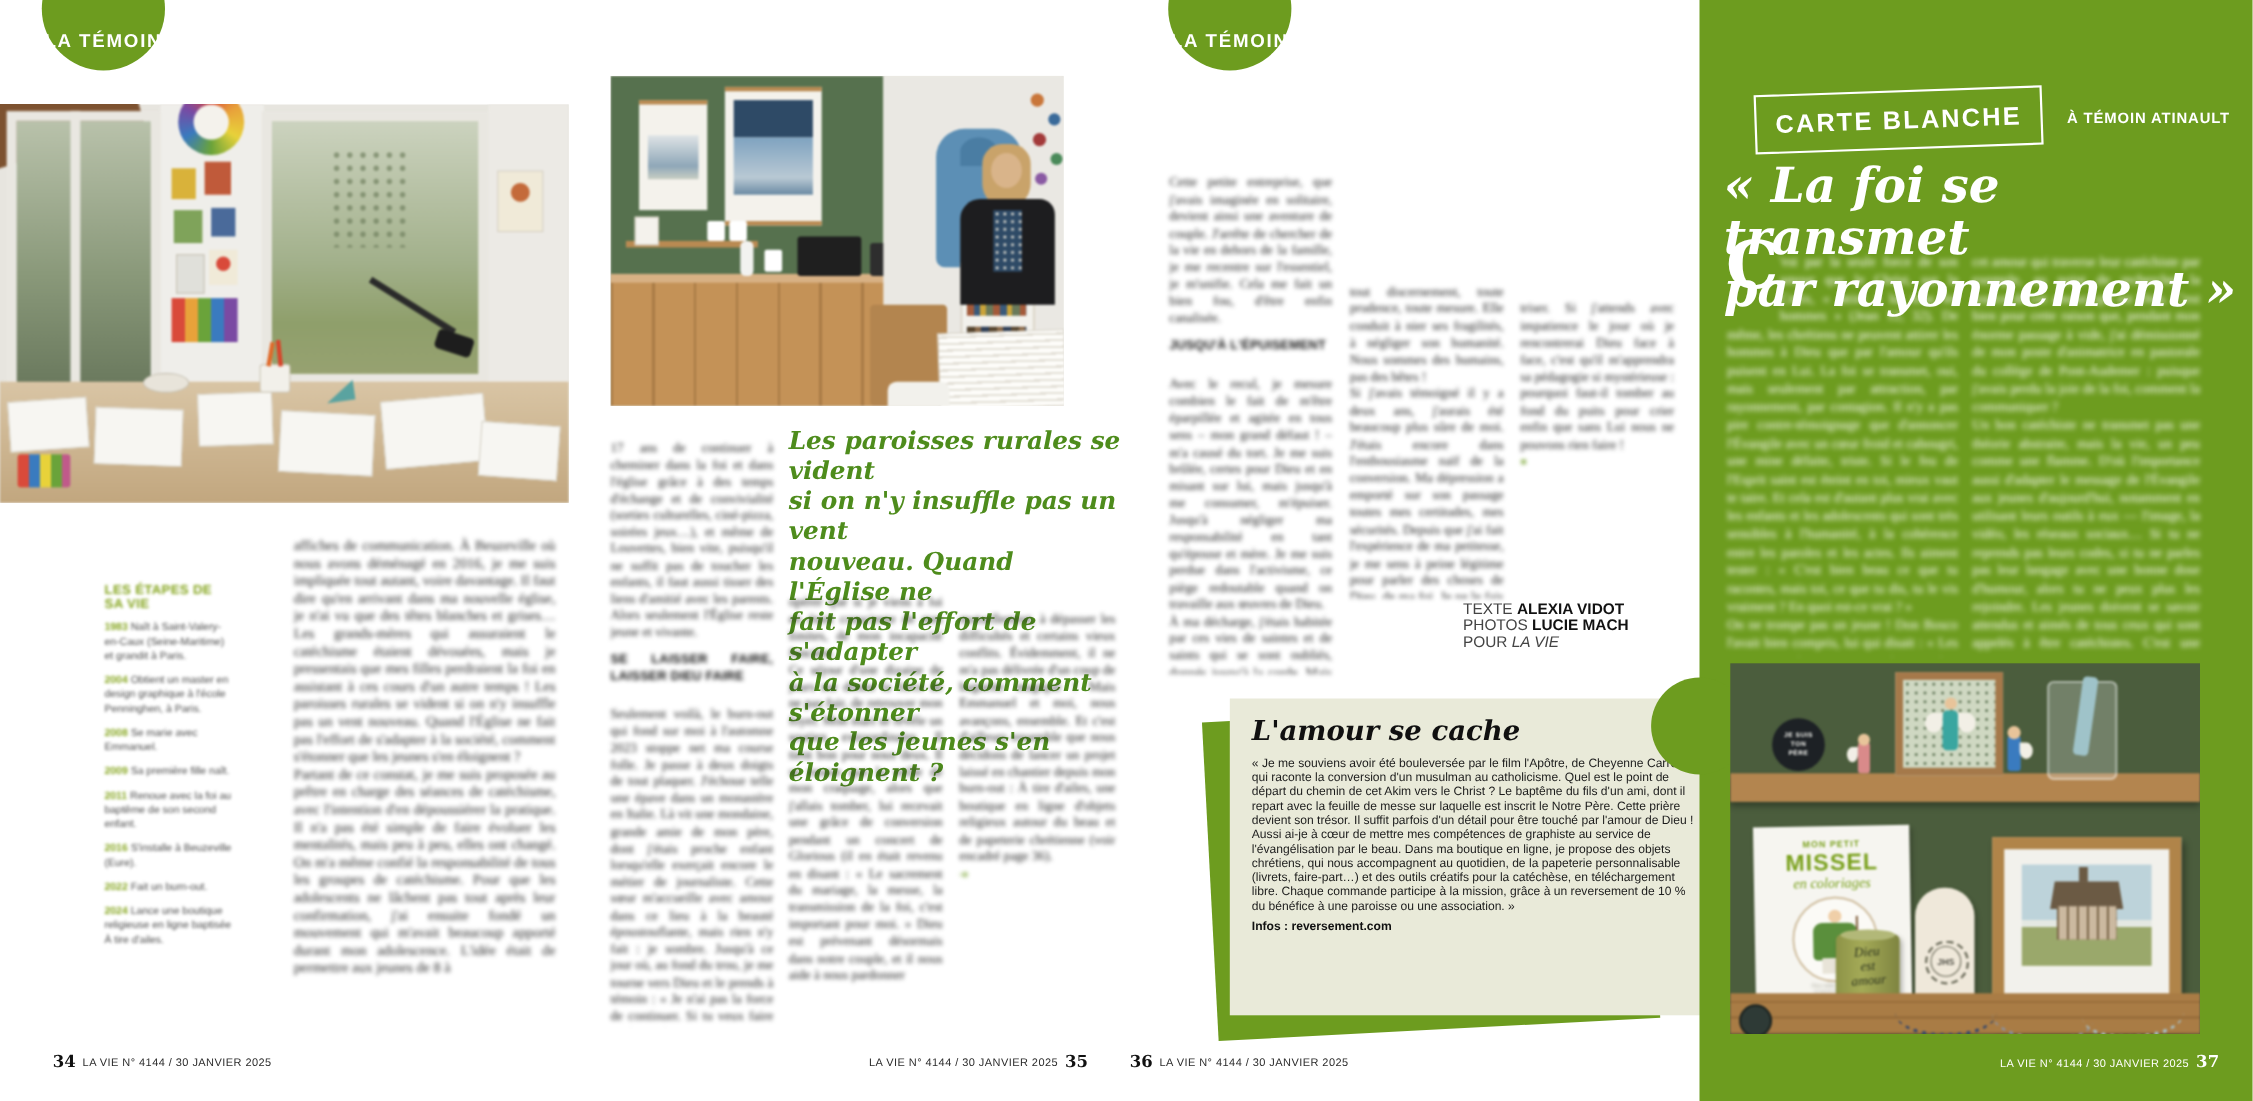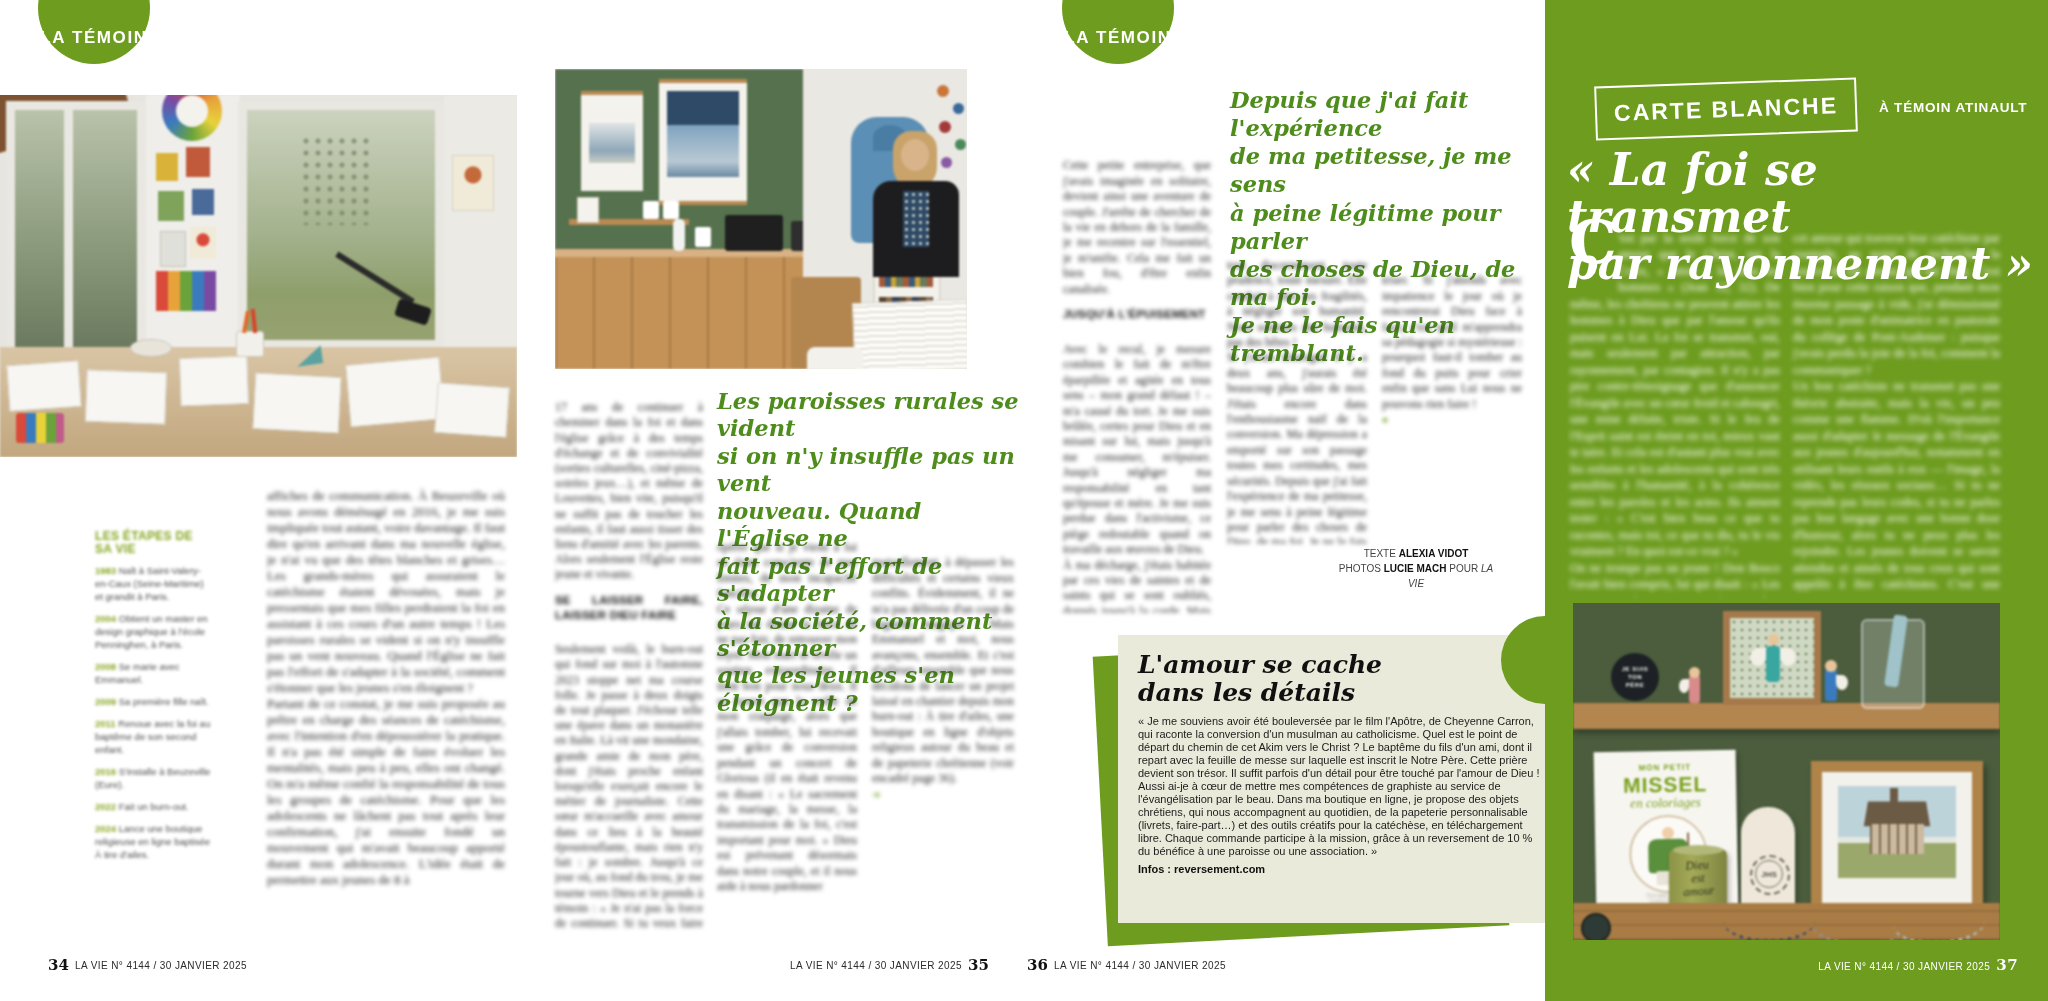--- a/index.html
+++ b/index.html
@@ -50,21 +50,21 @@
   
   #box-shadow{left:1100px;top:646px;width:402px;height:290px;background:#6d9c1f;transform:rotate(-3deg);}
   #infobox{left:1118px;top:635px;width:444px;height:288px;background:#e9ead9;box-sizing:border-box;
     padding:16px 20px;}
   #infobox .bx-title{font-family:"DejaVu Serif",serif;font-style:italic;font-weight:bold;
     font-size:25px;line-height:1.1;color:#101010;}
   #infobox .bx-body{margin-top:9px;font-size:11px;line-height:13px;color:#1c1c1c;}
   #infobox .bx-infos{margin-top:5px;font-size:11px;font-weight:bold;color:#111;}
 
   
-  #credits{left:1330px;top:546px;width:172px;text-align:center;font-size:10px;line-height:15px;color:#444;}
+  #credits{left:1330px;top:546px;width:172px;text-align:left;font-size:14px;line-height:15px;color:#444;}
   #credits b{color:#111;}
   #credits .ital{font-style:italic;}
 
   
   #page37{left:1545px;top:0;width:503px;height:1001px;background:#6d9c1f;color:#fff;}
   #p37-tab{position:absolute;left:-44px;top:616px;width:88px;height:88px;border-radius:50%;background:#6d9c1f;}
   #kickerbox{position:absolute;left:50px;top:82px;width:262px;height:54px;border:2.5px solid #fff;
     box-sizing:border-box;display:flex;align-items:center;justify-content:center;transform:rotate(-2deg);
     font-size:23px;font-weight:bold;letter-spacing:2px;}
   #kicker-author{position:absolute;left:334px;top:100px;font-size:13.5px;font-weight:bold;letter-spacing:.8px;}
@@ -221,25 +221,20 @@
     <span>LA TÉMOIN</span>
   </div>
 
   <div class="abs bodycol blur-m" style="left:1063px;top:143px;width:148px;height:470px;font-size:12px;line-height:15.4px;">
     <span>Cette petite entreprise, que j'avais imaginée en solitaire, devient ainsi une aventure de couple. J'arrête de chercher de la vie en dehors de la famille, je me recentre sur l'essentiel, je m'unifie. Cela me fait un bien fou, d'être enfin canalisée.</span>
     <div class="subhead" style="font-size:11.5px;">JUSQU'À L'ÉPUISEMENT</div>
     <span>Avec le recul, je mesure combien le fait de m'être éparpillée et agitée en tous sens – mon grand défaut ! – m'a causé du tort. Je me suis brûlée, certes pour Dieu et en misant sur lui, mais jusqu'à me consumer, m'épuiser. Jusqu'à négliger ma responsabilité en tant qu'épouse et mère. Je me suis perdue dans l'activisme, ce piège redoutable quand on travaille aux œuvres de Dieu.
 À ma décharge, j'étais habitée par ces vies de saintes et de saints qui se sont oubliés, donnés jusqu'à la corde. Mais par un idéal, je désirais les imiter. Je prenais au pied de la lettre cette parole de sainte Thérèse de Lisieux : « Se donner, c'est tout donner et se donner soi-même ». Aujourd'hui, je sais que cette lecture littérale est dangereuse car elle exclut</span>
   </div>
 
-  <div class="abs pullquote" style="left:1230px;top:86px;width:312px;font-size:22.5px;line-height:1.25;">Depuis que j'ai fait l'expérience
-de ma petitesse, je me sens
-à peine légitime pour parler
-des choses de Dieu, de ma foi.
-Je ne le fais qu'en tremblant.</div>
 
   <div class="abs bodycol blur-m" style="left:1227px;top:258px;width:140px;height:286px;font-size:12px;line-height:15.4px;">tout discernement, toute prudence, toute mesure. Elle conduit à nier ses fragilités, à négliger son humanité. Nous sommes des humains, pas des bêtes !
 Si j'avais témoigné il y a deux ans, j'aurais été beaucoup plus sûre de moi. J'étais encore dans l'enthousiasme naïf de la conversion. Ma dépression a emporté sur son passage toutes mes certitudes, mes sécurités. Depuis que j'ai fait l'expérience de ma petitesse, je me sens à peine légitime pour parler des choses de Dieu, de ma foi. Je ne le fais qu'en tremblant, car je sais ne rien maî-</div>
 
   <div class="abs bodycol blur-m" style="left:1382px;top:258px;width:140px;height:282px;font-size:12px;line-height:15.4px;">
     <span>triser. Si j'attends avec impatience le jour où je rencontrerai Dieu face à face, c'est qu'il m'apprendra sa pédagogie si mystérieuse : pourquoi faut-il tomber au fond du puits pour crier enfin que sans Lui nous ne pouvons rien faire !</span>
     <span class="endmark">●</span>
   </div>
 
   <div id="credits" class="abs">
@@ -252,21 +247,20 @@
       <b>LUCIE MACH</b>
       <span>POUR</span>
       <span class="ital">LA VIE</span>
     </div>
   </div>
 
   <div id="box-shadow" class="abs"></div>
   <div id="infobox" class="abs">
     <div class="bx-title">
       <div>L'amour se cache</div>
-      <div>dans les détails</div>
     </div>
     <div class="bx-body">« Je me souviens avoir été bouleversée par le film l'Apôtre, de Cheyenne Carron, qui raconte la conversion d'un musulman au catholicisme. Quel est le point de départ du chemin de cet Akim vers le Christ ? Le baptême du fils d'un ami, dont il repart avec la feuille de messe sur laquelle est inscrit le Notre Père. Cette prière devient son trésor. Il suffit parfois d'un détail pour être touché par l'amour de Dieu ! Aussi ai-je à cœur de mettre mes compétences de graphiste au service de l'évangélisation par le beau. Dans ma boutique en ligne, je propose des objets chrétiens, qui nous accompagnent au quotidien, de la papeterie personnalisable (livrets, faire-part…) et des outils créatifs pour la catéchèse, en téléchargement libre. Chaque commande participe à la mission, grâce à un reversement de 10 % du bénéfice à une paroisse ou une association. »</div>
     <div class="bx-infos">Infos : reversement.com</div>
   </div>
 
   <div class="footer" style="left:1024px;">
     <span class="fnum">36</span>
     <span>LA VIE N° 4144 / 30 JANVIER 2025</span>
   </div>
 

